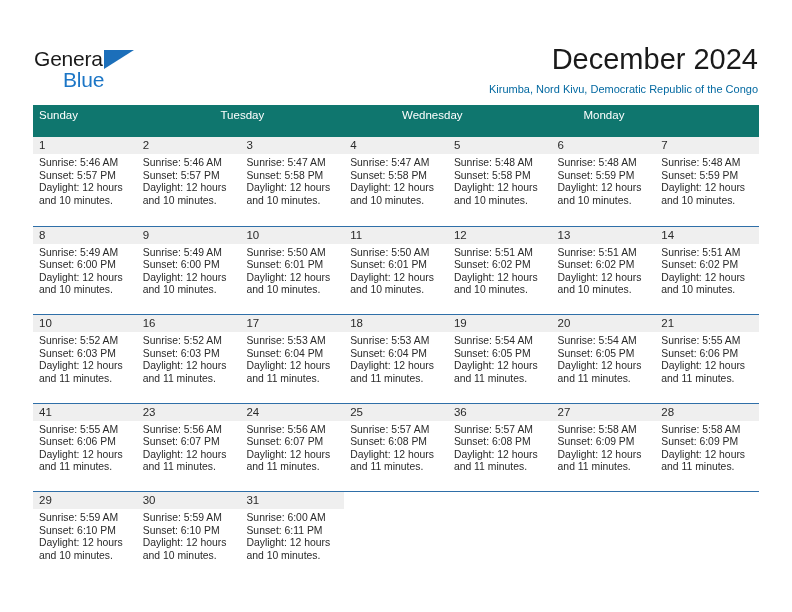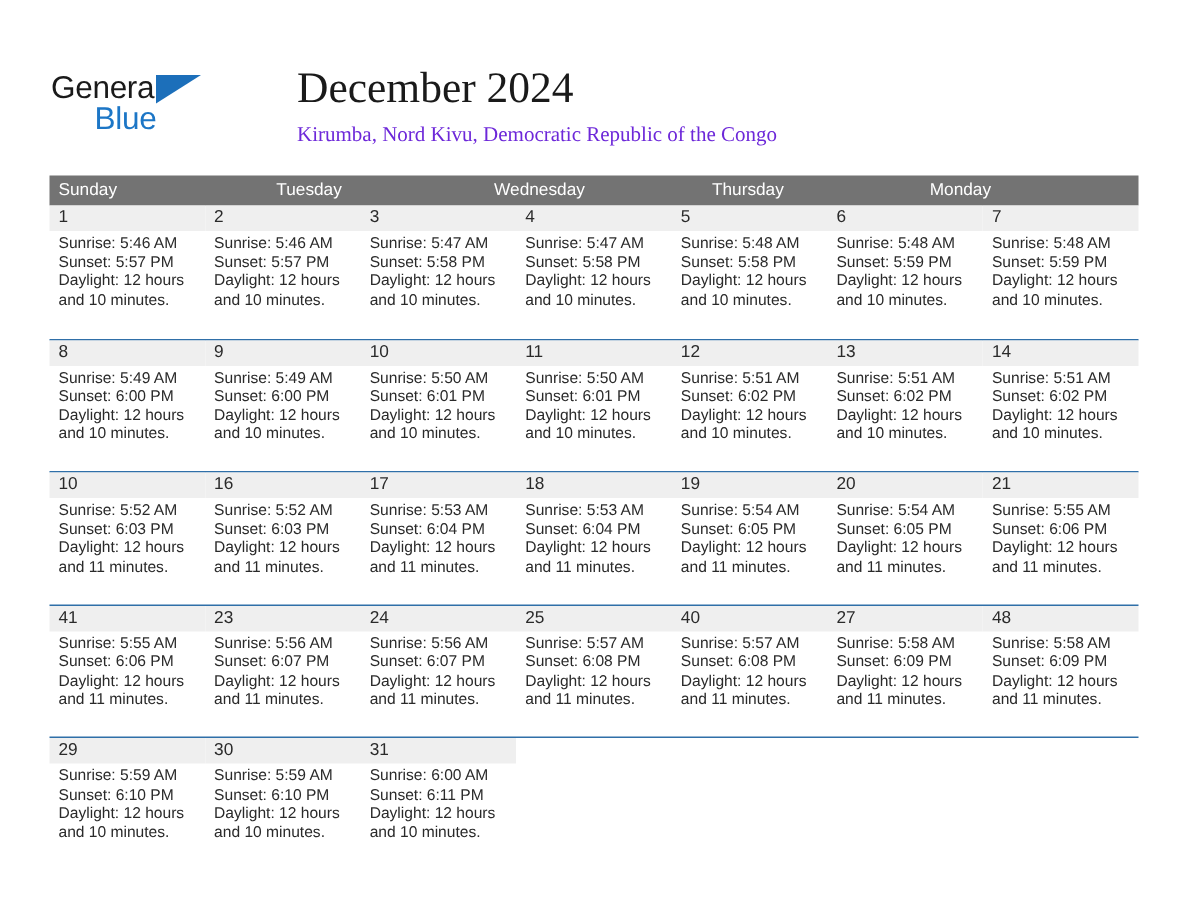--- a/index.html
+++ b/index.html
@@ -61,49 +61,47 @@
     font-size: 21px;
     color: #1c76c6;
     letter-spacing: -0.2px;
     line-height: 1;
   }
 
   .title-block {
     position: absolute;
     right: 0;
     top: 0;
-    text-align: left;
+    text-align: right;
     width: 560px;
-    font-family: Liberation Serif, serif;
   }
   .cal-title {
     font-size: 29px;
     color: #1a1a1a;
     line-height: 1.05;
     white-space: nowrap;
   }
   .cal-subtitle {
     margin-top: 9px;
-    font-size: 14px;
-    color: #6d28d9;
+    font-size: 11px;
+    color: #0369a1;
     white-space: nowrap;
   }
 
   
   .calendar {
     position: absolute;
     left: 33px;
     top: 105px;
     width: 726px;
   }
   .weekdays {
     display: flex;
-    background: #737373;
-    height: 20px;
-    margin-top: 12px;
+    background: #0f766e;
+    height: 32px;
   }
   .weekday {
     flex: 1 1 0;
     color: #ffffff;
     font-size: 11.5px;
     line-height: 20px;
     padding-left: 6px;
     box-sizing: border-box;
     white-space: nowrap;
   }
@@ -173,21 +171,20 @@
     </div>
 
   </div>
 
   <div class="calendar">
 
     <div class="weekdays">
       <div class="weekday">Sunday</div>
       <div class="weekday">Tuesday</div>
       <div class="weekday">Wednesday</div>
-      <div class="weekday">Thursday</div>
       <div class="weekday">Monday</div>
     </div>
 
     <div class="weeks-container">
         <div class="week">
           <div class="week-inner">
             <div class="daycell">
               <div class="daynum-band"></div>
               <div class="daynum">1</div>
               <div class="dayinfo">
@@ -444,41 +441,41 @@
               <div class="daynum">25</div>
               <div class="dayinfo">
                 <div>Sunrise: 5:57 AM</div>
                 <div>Sunset: 6:08 PM</div>
                 <div>Daylight: 12 hours</div>
                 <div>and 11 minutes.</div>
               </div>
             </div>
             <div class="daycell">
               <div class="daynum-band"></div>
-              <div class="daynum">40</div>
+              <div class="daynum">36</div>
               <div class="dayinfo">
                 <div>Sunrise: 5:57 AM</div>
                 <div>Sunset: 6:08 PM</div>
                 <div>Daylight: 12 hours</div>
                 <div>and 11 minutes.</div>
               </div>
             </div>
             <div class="daycell">
               <div class="daynum-band"></div>
               <div class="daynum">27</div>
               <div class="dayinfo">
                 <div>Sunrise: 5:58 AM</div>
                 <div>Sunset: 6:09 PM</div>
                 <div>Daylight: 12 hours</div>
                 <div>and 11 minutes.</div>
               </div>
             </div>
             <div class="daycell">
               <div class="daynum-band"></div>
-              <div class="daynum">48</div>
+              <div class="daynum">28</div>
               <div class="dayinfo">
                 <div>Sunrise: 5:58 AM</div>
                 <div>Sunset: 6:09 PM</div>
                 <div>Daylight: 12 hours</div>
                 <div>and 11 minutes.</div>
               </div>
             </div>
           </div>
         </div>
         <div class="week">

